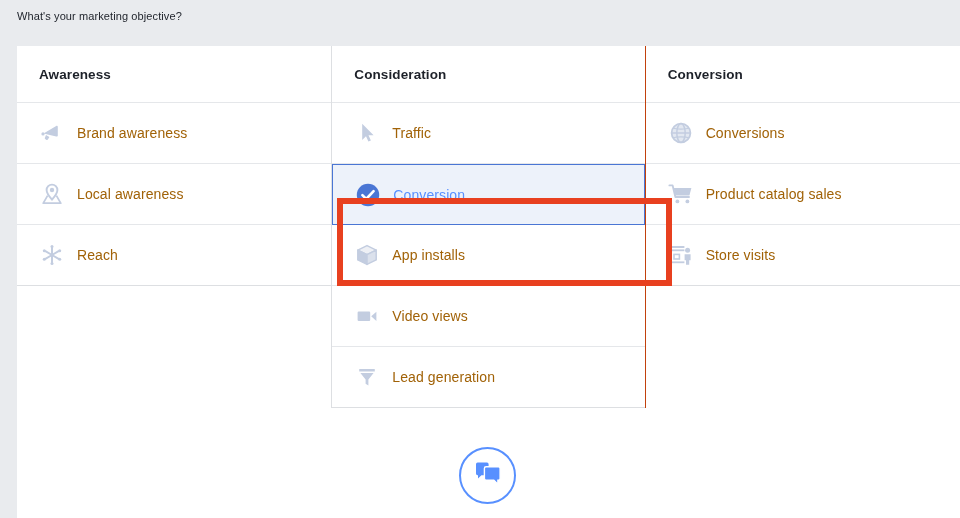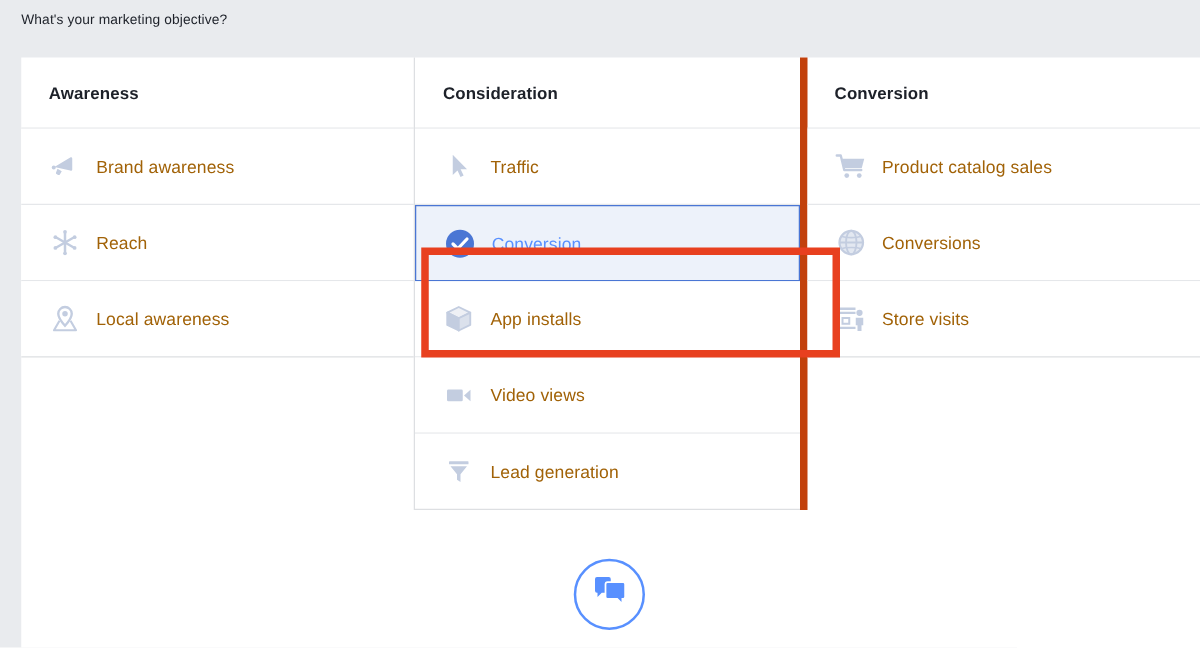--- a/index.html
+++ b/index.html
@@ -47,21 +47,21 @@
     width: 943px;
     display: flex;
     align-items: flex-start;
   }
   .column {
     width: 314.33px;
     box-sizing: border-box;
   }
   .column.col-mid {
     border-left: 1px solid #dddfe2;
-    border-right: 6px solid #c2410c;
+    border-right: 1px solid #c2410c;
   }
 
   .col-header {
     height: 57px;
     display: flex;
     align-items: center;
     padding-left: 22px;
     box-sizing: border-box;
     font-size: 13.5px;
     font-weight: bold;
@@ -157,20 +157,30 @@
         <div class="col-header">Awareness</div>
         <div class="objective-row">
           <span class="row-icon">
             <svg width="24" height="24" viewBox="0 0 24 24">
               <path d="M3.5 12.6 L16.2 5.0 C16.9 4.6 17.8 5.1 17.8 5.9 L17.8 14.5 C17.8 15.3 16.9 15.8 16.2 15.4 Z" fill="#c3cde0"></path>
               <path d="M6.0 13.9 L9.4 16.0 L7.9 18.6 C7.6 19.1 7.0 19.2 6.5 18.9 L5.2 18.1 C4.7 17.8 4.6 17.2 4.9 16.7 Z" fill="#c3cde0"></path>
               <circle cx="3.0" cy="12.9" r="1.6" fill="#c3cde0"></circle>
             </svg>
           </span>
           <span class="row-label">Brand awareness</span>
+        </div>
+        <div class="objective-row">
+          <span class="row-icon">
+            <svg width="24" height="24" viewBox="0 0 24 24">
+              <path d="M12 2.6 C9.0 2.6 6.6 5.0 6.6 8.0 C6.6 11.6 12 17.6 12 17.6 C12 17.6 17.4 11.6 17.4 8.0 C17.4 5.0 15.0 2.6 12 2.6 Z" fill="none" stroke="#c3cde0" stroke-width="1.9"></path>
+              <circle cx="12" cy="8.0" r="2.2" fill="#c3cde0"></circle>
+              <path d="M7.6 13.6 L3.2 21.2 L20.8 21.2 L16.4 13.6" fill="none" stroke="#c3cde0" stroke-width="1.7" stroke-linejoin="round"></path>
+            </svg>
+          </span>
+          <span class="row-label">Local awareness</span>
         </div>
         <div class="objective-row">
           <span class="row-icon">
             <svg width="24" height="24" viewBox="0 0 24 24">
               <g stroke="#c3cde0" stroke-width="2.0" stroke-linecap="round">
                 <line x1="12" y1="12" x2="12" y2="4.4"></line>
                 <line x1="12" y1="12" x2="12" y2="19.6"></line>
                 <line x1="12" y1="12" x2="5.4" y2="8.2"></line>
                 <line x1="12" y1="12" x2="18.6" y2="15.8"></line>
                 <line x1="12" y1="12" x2="5.4" y2="15.8"></line>
@@ -179,30 +189,20 @@
               <circle cx="12" cy="3.4" r="1.5" fill="#c3cde0"></circle>
               <circle cx="12" cy="20.6" r="1.5" fill="#c3cde0"></circle>
               <circle cx="4.3" cy="7.7" r="1.5" fill="#c3cde0"></circle>
               <circle cx="19.7" cy="16.3" r="1.5" fill="#c3cde0"></circle>
               <circle cx="4.3" cy="16.3" r="1.5" fill="#c3cde0"></circle>
               <circle cx="19.7" cy="7.7" r="1.5" fill="#c3cde0"></circle>
             </svg>
           </span>
           <span class="row-label">Reach</span>
         </div>
-        <div class="objective-row">
-          <span class="row-icon">
-            <svg width="24" height="24" viewBox="0 0 24 24">
-              <path d="M12 2.6 C9.0 2.6 6.6 5.0 6.6 8.0 C6.6 11.6 12 17.6 12 17.6 C12 17.6 17.4 11.6 17.4 8.0 C17.4 5.0 15.0 2.6 12 2.6 Z" fill="none" stroke="#c3cde0" stroke-width="1.9"></path>
-              <circle cx="12" cy="8.0" r="2.2" fill="#c3cde0"></circle>
-              <path d="M7.6 13.6 L3.2 21.2 L20.8 21.2 L16.4 13.6" fill="none" stroke="#c3cde0" stroke-width="1.7" stroke-linejoin="round"></path>
-            </svg>
-          </span>
-          <span class="row-label">Local awareness</span>
-        </div>
       </div>
       <div class="column col-mid">
         <div class="col-header">Consideration</div>
         <div class="objective-row">
           <span class="row-icon">
             <svg width="24" height="24" viewBox="0 0 24 24">
               <path d="M7.2 2.8 L7.2 19.0 L11.0 15.3 L13.4 20.6 L15.9 19.4 L13.5 14.3 L18.6 14.3 Z" fill="#c3cde0"></path>
             </svg>
           </span>
           <span class="row-label">Traffic</span>
@@ -240,42 +240,42 @@
             <svg width="24" height="24" viewBox="0 0 24 24">
               <rect x="4.2" y="4.0" width="15.6" height="2.4" rx="0.5" fill="#c3cde0"></rect>
               <path d="M5.4 8.0 L18.6 8.0 L13.4 14.4 L13.4 20.6 L10.6 18.8 L10.6 14.4 Z" fill="#c3cde0"></path>
             </svg>
           </span>
           <span class="row-label">Lead generation</span>
         </div>
       </div>
       <div class="column col-side">
         <div class="col-header">Conversion</div>
+        <div class="objective-row">
+          <span class="row-icon">
+            <svg width="24" height="24" viewBox="0 0 24 24">
+              <circle cx="12" cy="12" r="9.4" fill="#e3e8f1" stroke="#c3cde0" stroke-width="1.8"></circle>
+              <ellipse cx="12" cy="12" rx="4.2" ry="9.4" fill="none" stroke="#c3cde0" stroke-width="1.5"></ellipse>
+              <line x1="2.6" y1="12" x2="21.4" y2="12" stroke="#c3cde0" stroke-width="1.5"></line>
+              <path d="M4.3 7.0 C7.0 8.4 17.0 8.4 19.7 7.0" fill="none" stroke="#c3cde0" stroke-width="1.3"></path>
+              <path d="M4.3 17.0 C7.0 15.6 17.0 15.6 19.7 17.0" fill="none" stroke="#c3cde0" stroke-width="1.3"></path>
+            </svg>
+          </span>
+          <span class="row-label">Conversions</span>
+        </div>
         <div class="objective-row">
           <span class="row-icon">
             <svg width="26" height="24" viewBox="0 0 26 24">
               <path d="M1.4 3.4 L4.6 3.4 L7.4 15.0 L21.0 15.0" fill="none" stroke="#c3cde0" stroke-width="1.9" stroke-linecap="round" stroke-linejoin="round"></path>
               <path d="M5.6 6.0 L23.4 6.0 L21.4 13.4 L7.4 13.4 Z" fill="#c3cde0"></path>
               <circle cx="9.4" cy="19.4" r="1.9" fill="#c3cde0"></circle>
               <circle cx="19.4" cy="19.4" r="1.9" fill="#c3cde0"></circle>
             </svg>
           </span>
           <span class="row-label">Product catalog sales</span>
-        </div>
-        <div class="objective-row">
-          <span class="row-icon">
-            <svg width="24" height="24" viewBox="0 0 24 24">
-              <circle cx="12" cy="12" r="9.4" fill="#e3e8f1" stroke="#c3cde0" stroke-width="1.8"></circle>
-              <ellipse cx="12" cy="12" rx="4.2" ry="9.4" fill="none" stroke="#c3cde0" stroke-width="1.5"></ellipse>
-              <line x1="2.6" y1="12" x2="21.4" y2="12" stroke="#c3cde0" stroke-width="1.5"></line>
-              <path d="M4.3 7.0 C7.0 8.4 17.0 8.4 19.7 7.0" fill="none" stroke="#c3cde0" stroke-width="1.3"></path>
-              <path d="M4.3 17.0 C7.0 15.6 17.0 15.6 19.7 17.0" fill="none" stroke="#c3cde0" stroke-width="1.3"></path>
-            </svg>
-          </span>
-          <span class="row-label">Conversions</span>
         </div>
         <div class="objective-row">
           <span class="row-icon">
             <svg width="26" height="24" viewBox="0 0 26 24">
               <rect x="2.0" y="3.0" width="14.4" height="2.0" fill="#c3cde0"></rect>
               <rect x="2.0" y="6.4" width="14.4" height="1.8" fill="#c3cde0"></rect>
               <rect x="2.0" y="9.6" width="2.0" height="10.4" fill="#c3cde0"></rect>
               <rect x="2.0" y="18.4" width="14.4" height="1.8" fill="#c3cde0"></rect>
               <rect x="6.0" y="11.4" width="5.4" height="4.6" fill="none" stroke="#c3cde0" stroke-width="1.6"></rect>
               <circle cx="19.6" cy="7.2" r="2.5" fill="#c3cde0"></circle>

